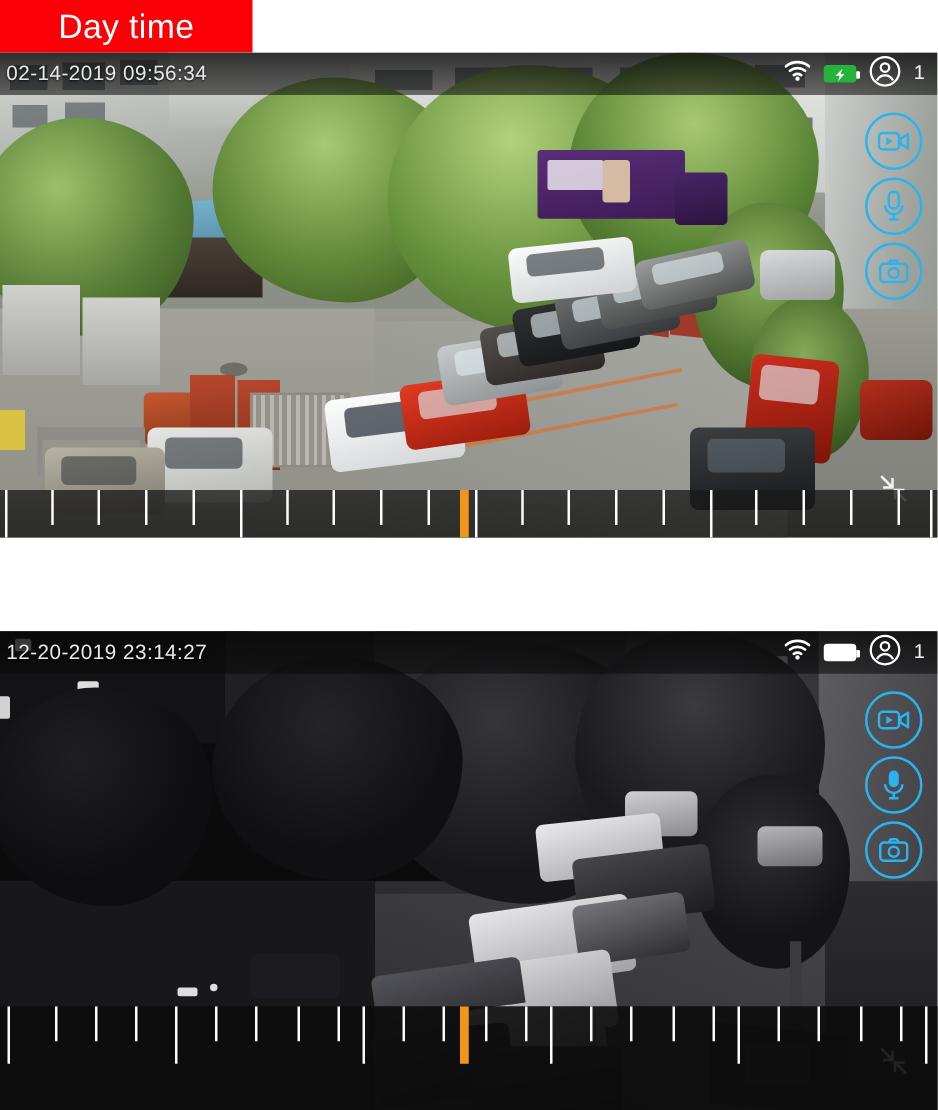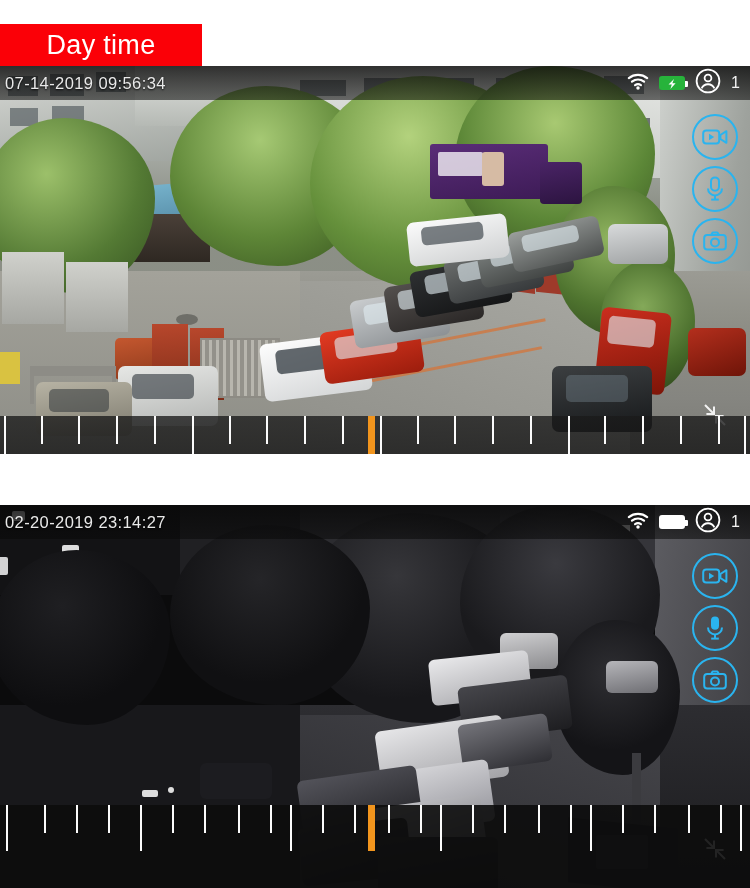--- a/index.html
+++ b/index.html
@@ -3,21 +3,21 @@
 <meta charset="utf-8">
 <style>
   html,body{margin:0;padding:0;background:#ffffff;}
   body{width:750px;height:888px;overflow:hidden;
        font-family:"Liberation Sans","DejaVu Sans",sans-serif;}
 
   .page{position:relative;width:750px;height:888px;background:#fff;}
 
   
   .section{position:absolute;left:0;width:750px;}
-  #day-section{top:0;height:430px;margin-top:24px;}
+  #day-section{top:0;height:430px;}
   #night-section{top:462px;height:426px;}
 
   
   .badge{position:absolute;left:0;top:0;width:202px;height:45px;
          background:#fb0007;color:#fff;
          font-size:27px;letter-spacing:.3px;
          display:flex;align-items:center;justify-content:center;
          box-sizing:border-box;padding-bottom:3px;}
 
   
@@ -257,21 +257,21 @@
         <div class="car" style="left:552px;top:300px;width:100px;height:66px;background:linear-gradient(170deg,#3c3f41,#16181a)">
             <div class="glass" style="background:rgba(120,135,145,.4)"></div>
           </div>
         <div class="car" style="left:36px;top:316px;width:96px;height:54px;background:linear-gradient(170deg,#b7b3a4,#7d7a6e)">
             <div class="glass" style="background:rgba(50,55,58,.55)"></div>
           </div>
         <div class="car" style="left:688px;top:262px;width:58px;height:48px;background:linear-gradient(160deg,#b42f1d,#6e1408)"></div>
       </div>
 
       <div class="statusbar">
-        <span class="stamp">07-14-2019 09:56:34</span>
+        <span class="stamp">02-14-2019 09:56:34</span>
         <div class="status-right">
           <span>
             <svg width="22" height="17" viewBox="0 0 24 18">
               <path d="M2 5.2 A16 16 0 0 1 22 5.2" stroke="#fff" stroke-width="2.4" fill="none" stroke-linecap="round"></path>
               <path d="M5.4 9.1 A11 11 0 0 1 18.6 9.1" stroke="#fff" stroke-width="2.4" fill="none" stroke-linecap="round"></path>
               <path d="M8.8 12.9 A6 6 0 0 1 15.2 12.9" stroke="#fff" stroke-width="2.4" fill="none" stroke-linecap="round"></path>
               <circle cx="12" cy="16" r="1.9" fill="#fff"></circle>
             </svg>
           </span>
           <span class="batt charging">
@@ -397,21 +397,21 @@
         <div class="ncar" style="left:606px;top:156px;width:52px;height:32px;background:linear-gradient(170deg,#b6b6ba,#6e6e73)"></div>
         <div class="ncar" style="left:200px;top:258px;width:72px;height:36px;background:#1c1c20"></div>
         <div class="nglow" style="left:142px;top:285px;width:16px;height:7px;opacity:.95"></div>
         <div class="nglow" style="left:168px;top:282px;width:6px;height:6px;border-radius:50%;opacity:.95"></div>
 
         <div class="nshape" style="left:568px;top:318px;width:110px;height:65px;background:#1a1a1e;transform:skewY(6deg)"></div>
         <div class="nshape" style="left:596px;top:330px;width:52px;height:34px;background:#3b3b40;opacity:.7;border-radius:3px"></div>
       </div>
 
       <div class="statusbar">
-        <span class="stamp">02-20-2019 23:14:27</span>
+        <span class="stamp">12-20-2019 23:14:27</span>
         <div class="status-right">
           <span>
             <svg width="22" height="17" viewBox="0 0 24 18">
               <path d="M2 5.2 A16 16 0 0 1 22 5.2" stroke="#fff" stroke-width="2.4" fill="none" stroke-linecap="round"></path>
               <path d="M5.4 9.1 A11 11 0 0 1 18.6 9.1" stroke="#fff" stroke-width="2.4" fill="none" stroke-linecap="round"></path>
               <path d="M8.8 12.9 A6 6 0 0 1 15.2 12.9" stroke="#fff" stroke-width="2.4" fill="none" stroke-linecap="round"></path>
               <circle cx="12" cy="16" r="1.9" fill="#fff"></circle>
             </svg>
           </span>
           <span class="batt" style="background:#ffffff"></span>

